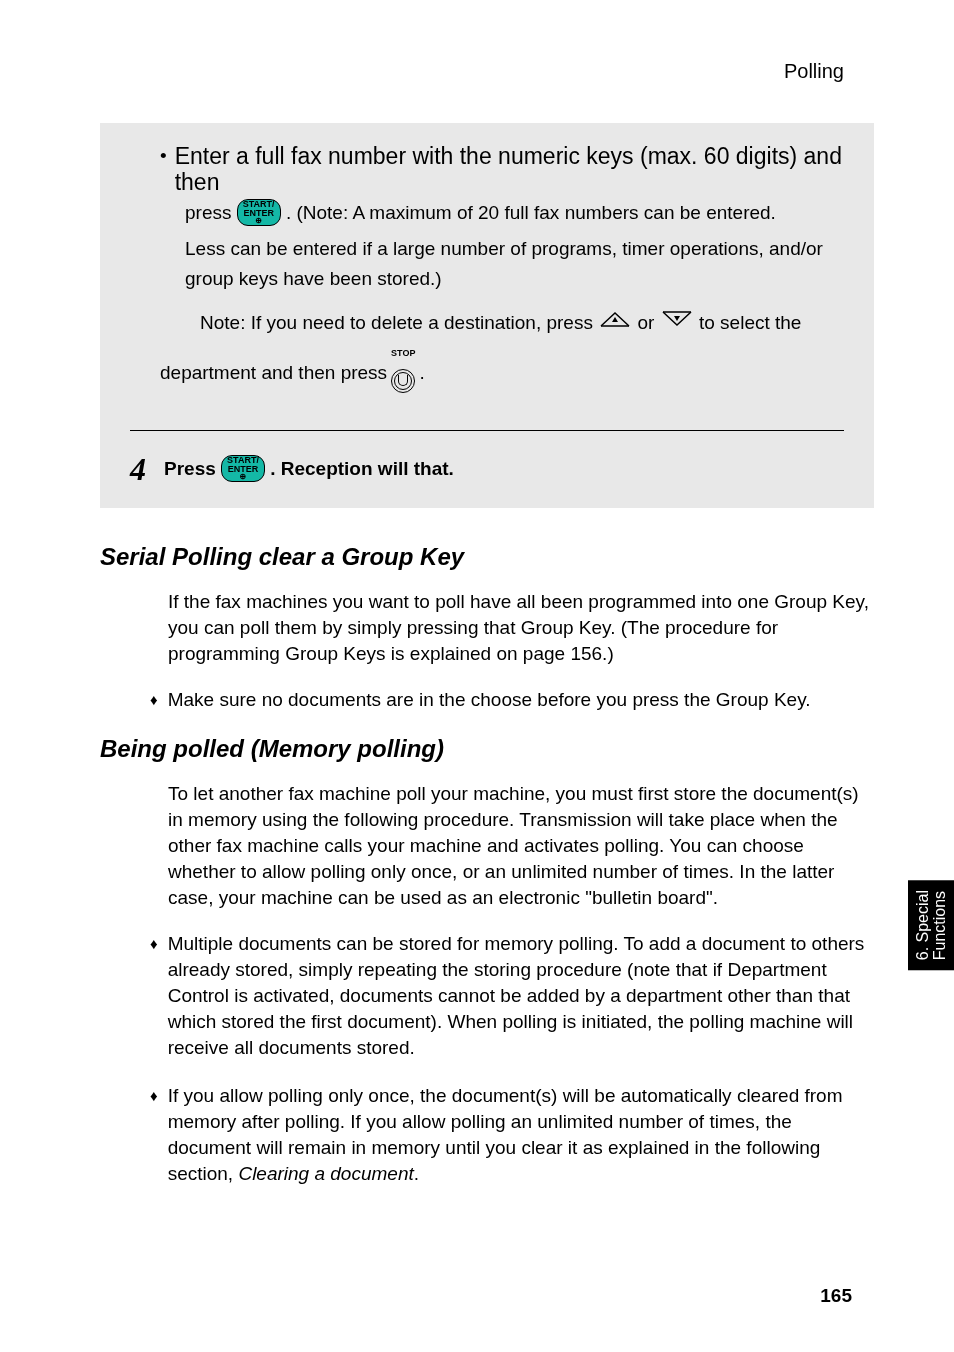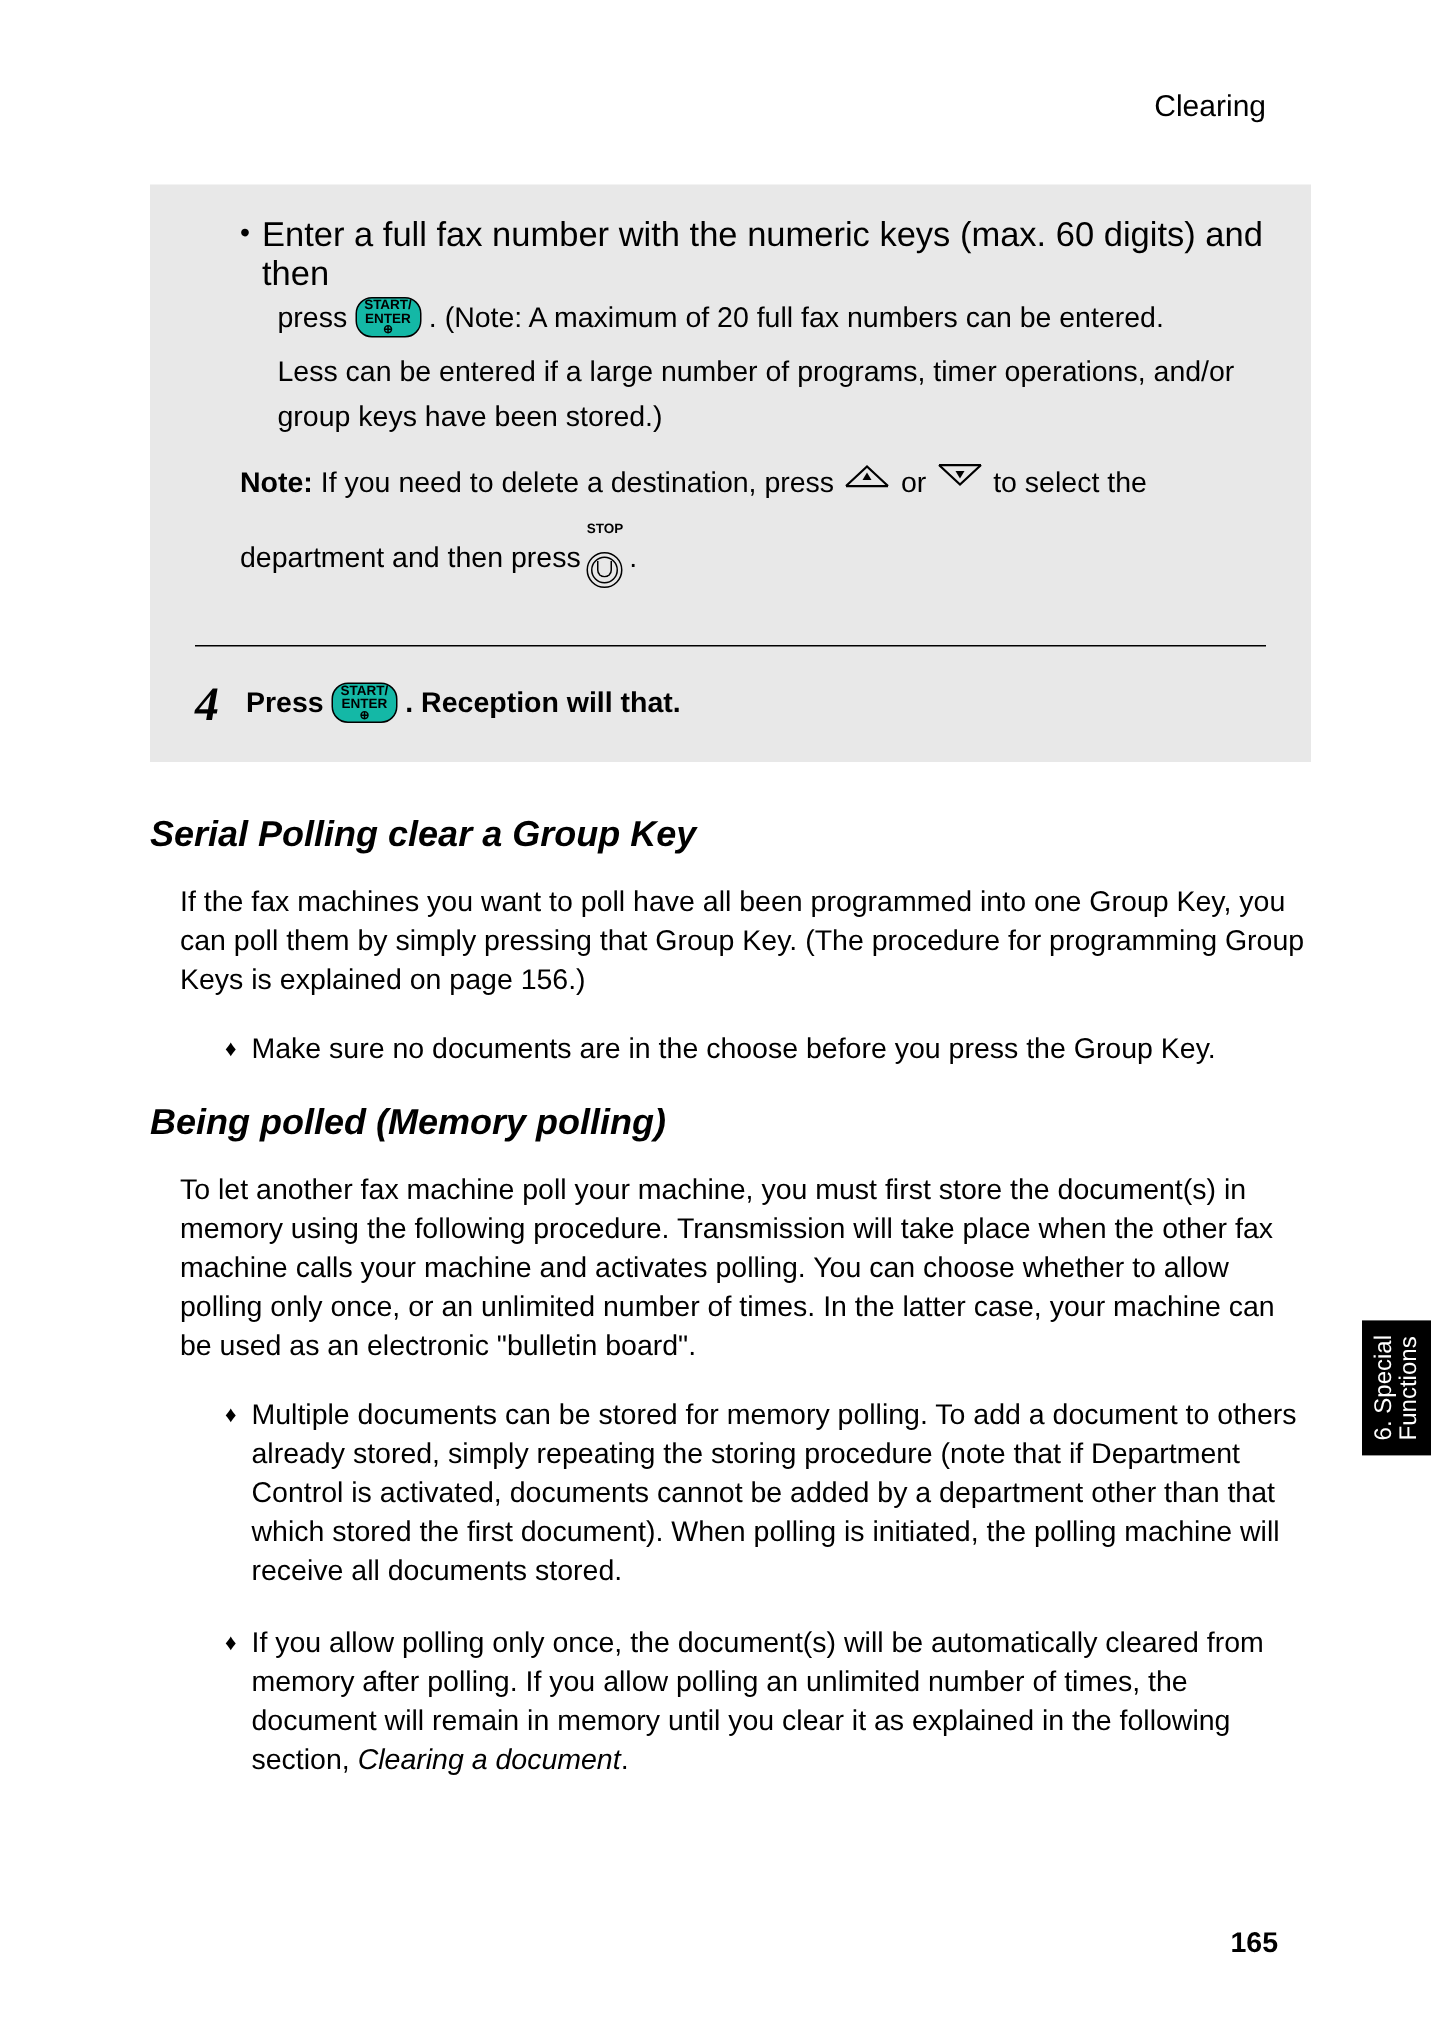--- a/index.html
+++ b/index.html
@@ -69,21 +69,22 @@
       display: block;
       margin-top: -2px;
     }
     .note-row {
       margin-left: 30px;
       font-size: 19px;
       line-height: 30px;
       margin-top: 14px;
     }
     .note-row .b {
-      font-weight: bold;
+      font-weight: normal;
+      margin-left: 40px;
     }
     .arrow-btn {
       display: inline-block;
       vertical-align: middle;
       position: relative;
       top: -1px;
     }
     .arrow-btn svg {
       width: 34px;
       height: 20px;
@@ -154,21 +155,21 @@
     }
     .section-heading {
       font-size: 24px;
       font-weight: bold;
       font-style: italic;
       margin-bottom: 18px;
     }
     .body-para {
       font-size: 19px;
       line-height: 26px;
-      margin-left: 20px;
+      margin-left: 68px;
       margin-bottom: 20px;
     }
     .diamond-row {
       display: flex;
       align-items: flex-start;
       margin-left: 50px;
       margin-bottom: 22px;
     }
     .diamond-row .diamond {
       font-size: 15px;
@@ -206,21 +207,21 @@
       margin-top: 2px;
       display: flex;
       align-items: center;
       gap: 4px;
     }
   </style>
 </head>
 <body>
 
 <div class="page">
-  <div class="header-title">Clearing</div>
+  <div class="header-title">Polling</div>
 
   <div class="gray-box">
     <div class="bullet-row">
       <span class="bullet">•</span>
       <span class="text">Enter a full fax number with the numeric keys (max. 60 digits) and then</span>
     </div>
     <div class="indented">
       <span>press </span>
       <span class="oval-button">START/<br>ENTER<span class="phi">⊕</span></span>
       <span>. (Note: A maximum of 20 full fax numbers can be entered.</span>

